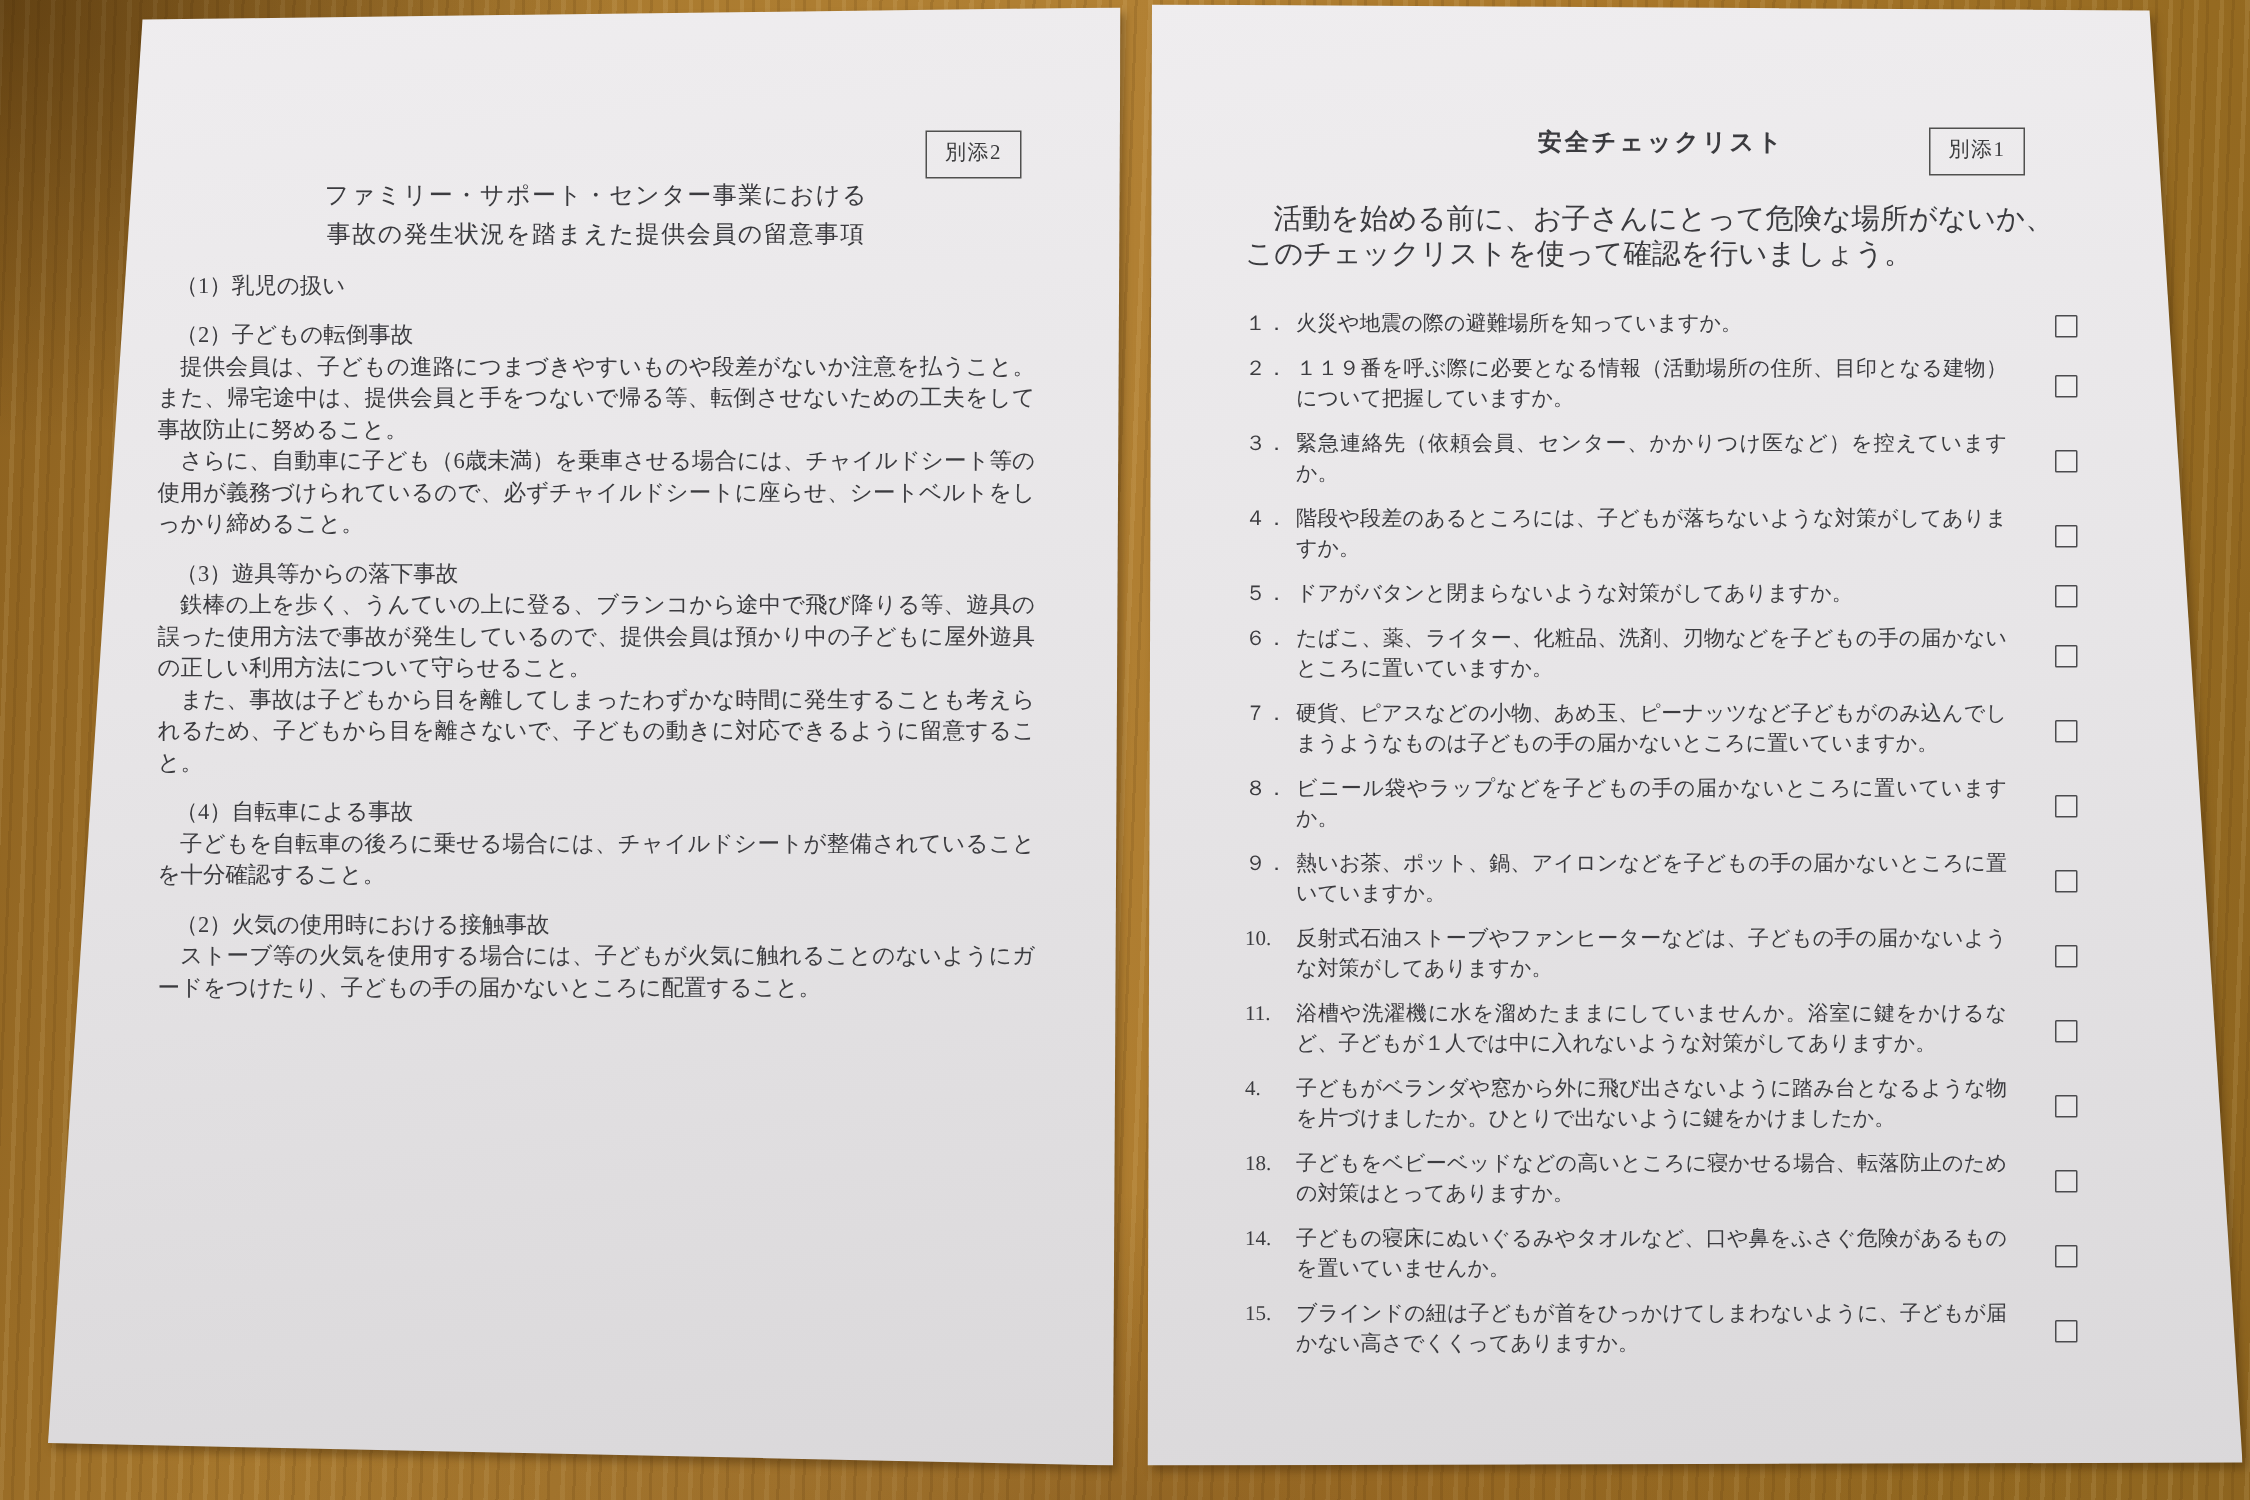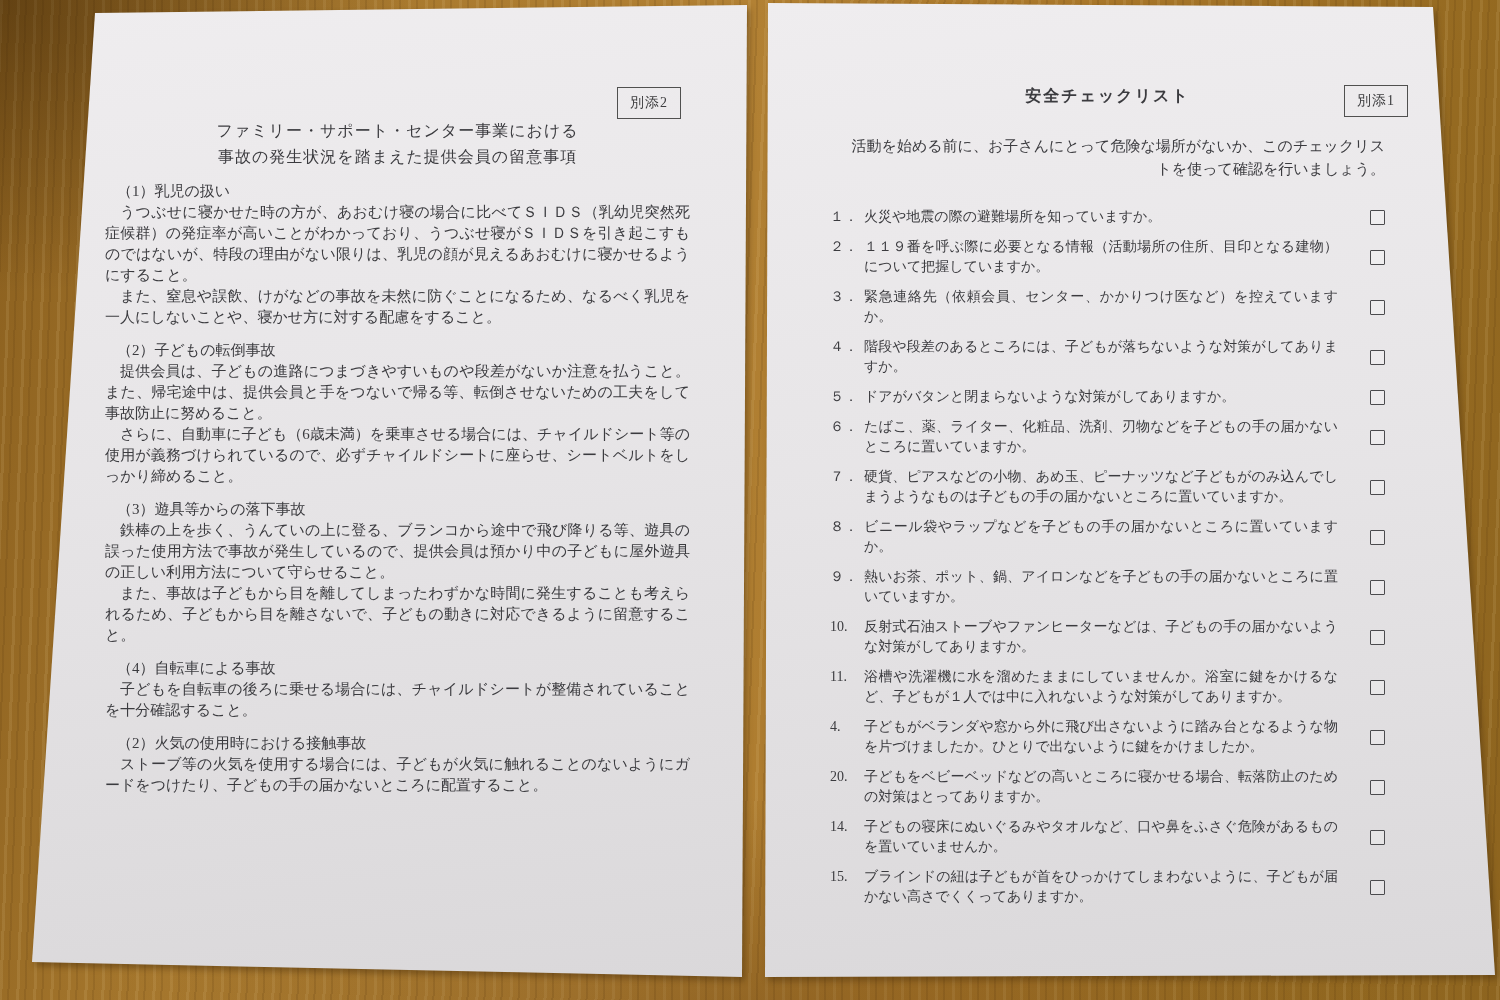--- a/index.html
+++ b/index.html
@@ -38,21 +38,21 @@
   .l-title{font-size:16px;line-height:26px;text-align:center;letter-spacing:1px;margin:0;}
   #left-sections{margin-top:11px;}
   .section{margin-bottom:12px;}
   .sec-h{font-size:15px;line-height:21px;margin:0 0 0 12px;}
   .para{font-size:15px;line-height:21px;margin:0;text-indent:1em;text-align:justify;}
 
   
   #right-content{position:absolute;left:70px;top:85px;width:555px;}
   .r-title{font-size:16px;line-height:22px;text-align:center;margin:0;
     font-family:Liberation Sans, sans-serif;font-weight:700;letter-spacing:2px;}
-  .intro{font-size:15px;line-height:23px;margin:28px 0 0 0;text-indent:1em;text-align:right;}
+  .intro{font-size:19px;line-height:23px;margin:28px 0 0 0;text-indent:1em;}
   #checklist{margin-top:26px;}
   .chk-item{display:flex;margin-bottom:10px;}
   .chk-no{flex:0 0 34px;font-size:14px;line-height:20px;}
   .chk-text{flex:1;font-size:14px;line-height:20px;text-align:justify;}
   .cbx-col{flex:0 0 47px;display:flex;justify-content:flex-end;align-self:center;}
   .cbx{width:13px;height:13px;border:1px solid #4b4b4e;border-radius:1px;background:rgba(255,255,255,0.25);}
 </style>
 </head>
 <body>
 
@@ -60,24 +60,20 @@
 
   <div id="paper-left" class="paper">
     <div class="sheet">
       <div class="tagbox" style="left:587px;top:87px;">別添2</div>
       <div id="left-content" class="doc-text">
         <p class="l-title">ファミリー・サポート・センター事業における</p>
         <p class="l-title">事故の発生状況を踏まえた提供会員の留意事項</p>
         <div id="left-sections">
   <div class="section">
     <p class="sec-h">（1）乳児の扱い</p>
-    <div class="sec-body">
-                <p class="para">うつぶせに寝かせた時の方が、あおむけ寝の場合に比べてＳＩＤＳ（乳幼児突然死症候群）の発症率が高いことがわかっており、うつぶせ寝がＳＩＤＳを引き起こすものではないが、特段の理由がない限りは、乳児の顔が見えるあおむけに寝かせるようにすること。</p>
-                <p class="para">また、窒息や誤飲、けがなどの事故を未然に防ぐことになるため、なるべく乳児を一人にしないことや、寝かせ方に対する配慮をすること。</p>
-              </div>
   </div>
 
   <div class="section">
     <p class="sec-h">（2）子どもの転倒事故</p>
     <div class="sec-body">
                 <p class="para">提供会員は、子どもの進路につまづきやすいものや段差がないか注意を払うこと。　　また、帰宅途中は、提供会員と手をつないで帰る等、転倒させないための工夫をして事故防止に努めること。</p>
                 <p class="para">さらに、自動車に子ども（6歳未満）を乗車させる場合には、チャイルドシート等の使用が義務づけられているので、必ずチャイルドシートに座らせ、シートベルトをしっかり締めること。</p>
               </div>
   </div>
 
@@ -102,21 +98,21 @@
                 <p class="para">ストーブ等の火気を使用する場合には、子どもが火気に触れることのないようにガードをつけたり、子どもの手の届かないところに配置すること。</p>
               </div>
   </div>
 </div>
       </div>
     </div>
   </div>
 
   <div id="paper-right" class="paper">
     <div class="sheet">
-      <div class="tagbox" style="left:584px;top:85px;">別添1</div>
+      <div class="tagbox" style="left:526px;top:85px;">別添1</div>
       <div id="right-content" class="doc-text">
         <h1 class="r-title">安全チェックリスト</h1>
         <p class="intro">活動を始める前に、お子さんにとって危険な場所がないか、このチェックリストを使って確認を行いましょう。</p>
         <div id="checklist">
   <div class="chk-item">
     <span class="chk-no">１．</span>
     <span class="chk-text">火災や地震の際の避難場所を知っていますか。</span>
     <span class="cbx-col">
       <span class="cbx"></span>
     </span>
@@ -204,21 +200,21 @@
 
   <div class="chk-item">
     <span class="chk-no">4.</span>
     <span class="chk-text">子どもがベランダや窓から外に飛び出さないように踏み台となるような物を片づけましたか。ひとりで出ないように鍵をかけましたか。</span>
     <span class="cbx-col">
       <span class="cbx"></span>
     </span>
   </div>
 
   <div class="chk-item">
-    <span class="chk-no">20.</span>
+    <span class="chk-no">18.</span>
     <span class="chk-text">子どもをベビーベッドなどの高いところに寝かせる場合、転落防止のための対策はとってありますか。</span>
     <span class="cbx-col">
       <span class="cbx"></span>
     </span>
   </div>
 
   <div class="chk-item">
     <span class="chk-no">14.</span>
     <span class="chk-text">子どもの寝床にぬいぐるみやタオルなど、口や鼻をふさぐ危険があるものを置いていませんか。</span>
     <span class="cbx-col">

